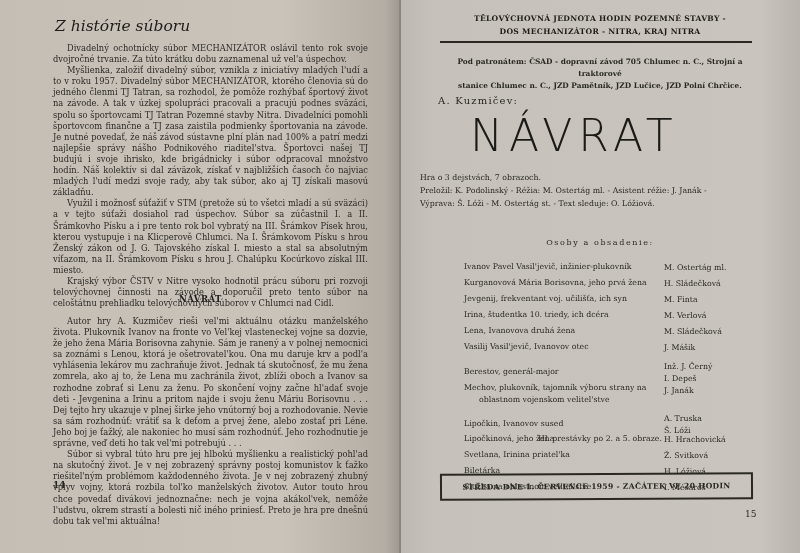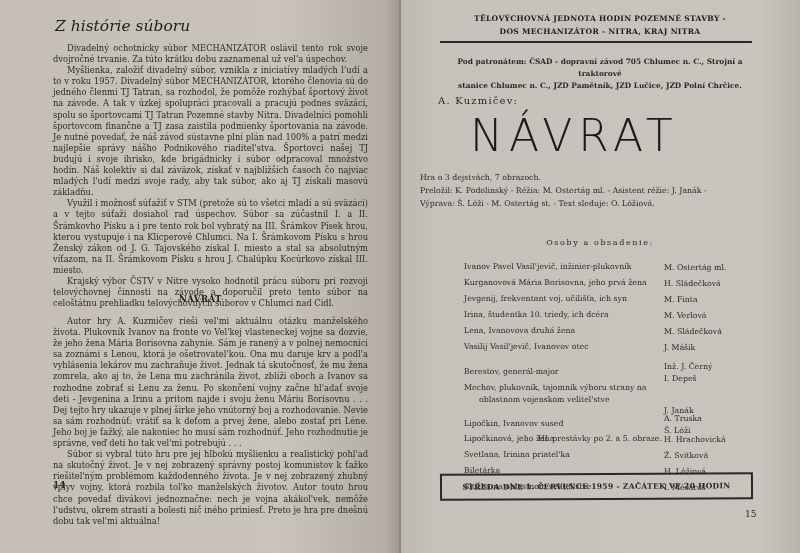--- a/index.html
+++ b/index.html
@@ -107,21 +107,21 @@
     <div class="cast-row" style="top: 361px;">
       <div class="role" style="top: 6px; text-align: right;">Berestov, generál-major</div>
       <div class="actor">
         <div>Inž. J. Černý</div>
         <div>I. Depeš</div>
       </div>
     </div>
     <div class="cast-row" style="top: 383px;">
       <div class="role">Mechov, plukovník, tajomník výboru strany na</div>
       <div class="role" style="top: 12px; left: 8px; margin-left: 7px;">oblastnom vojenskom velitel'stve</div>
-      <div class="actor" style="top: 22px; text-align: center;">
+      <div class="actor" style="top: 2px; text-align: center;">
         <div>J. Janák</div>
       </div>
     </div>
     <div class="cast-row" style="top: 413px;">
       <div class="role" style="top: 6px;">Lipočkin, Ivanovov sused</div>
       <div class="actor">
         <div>A. Truska</div>
         <div>Š. Lóži</div>
       </div>
     </div>

